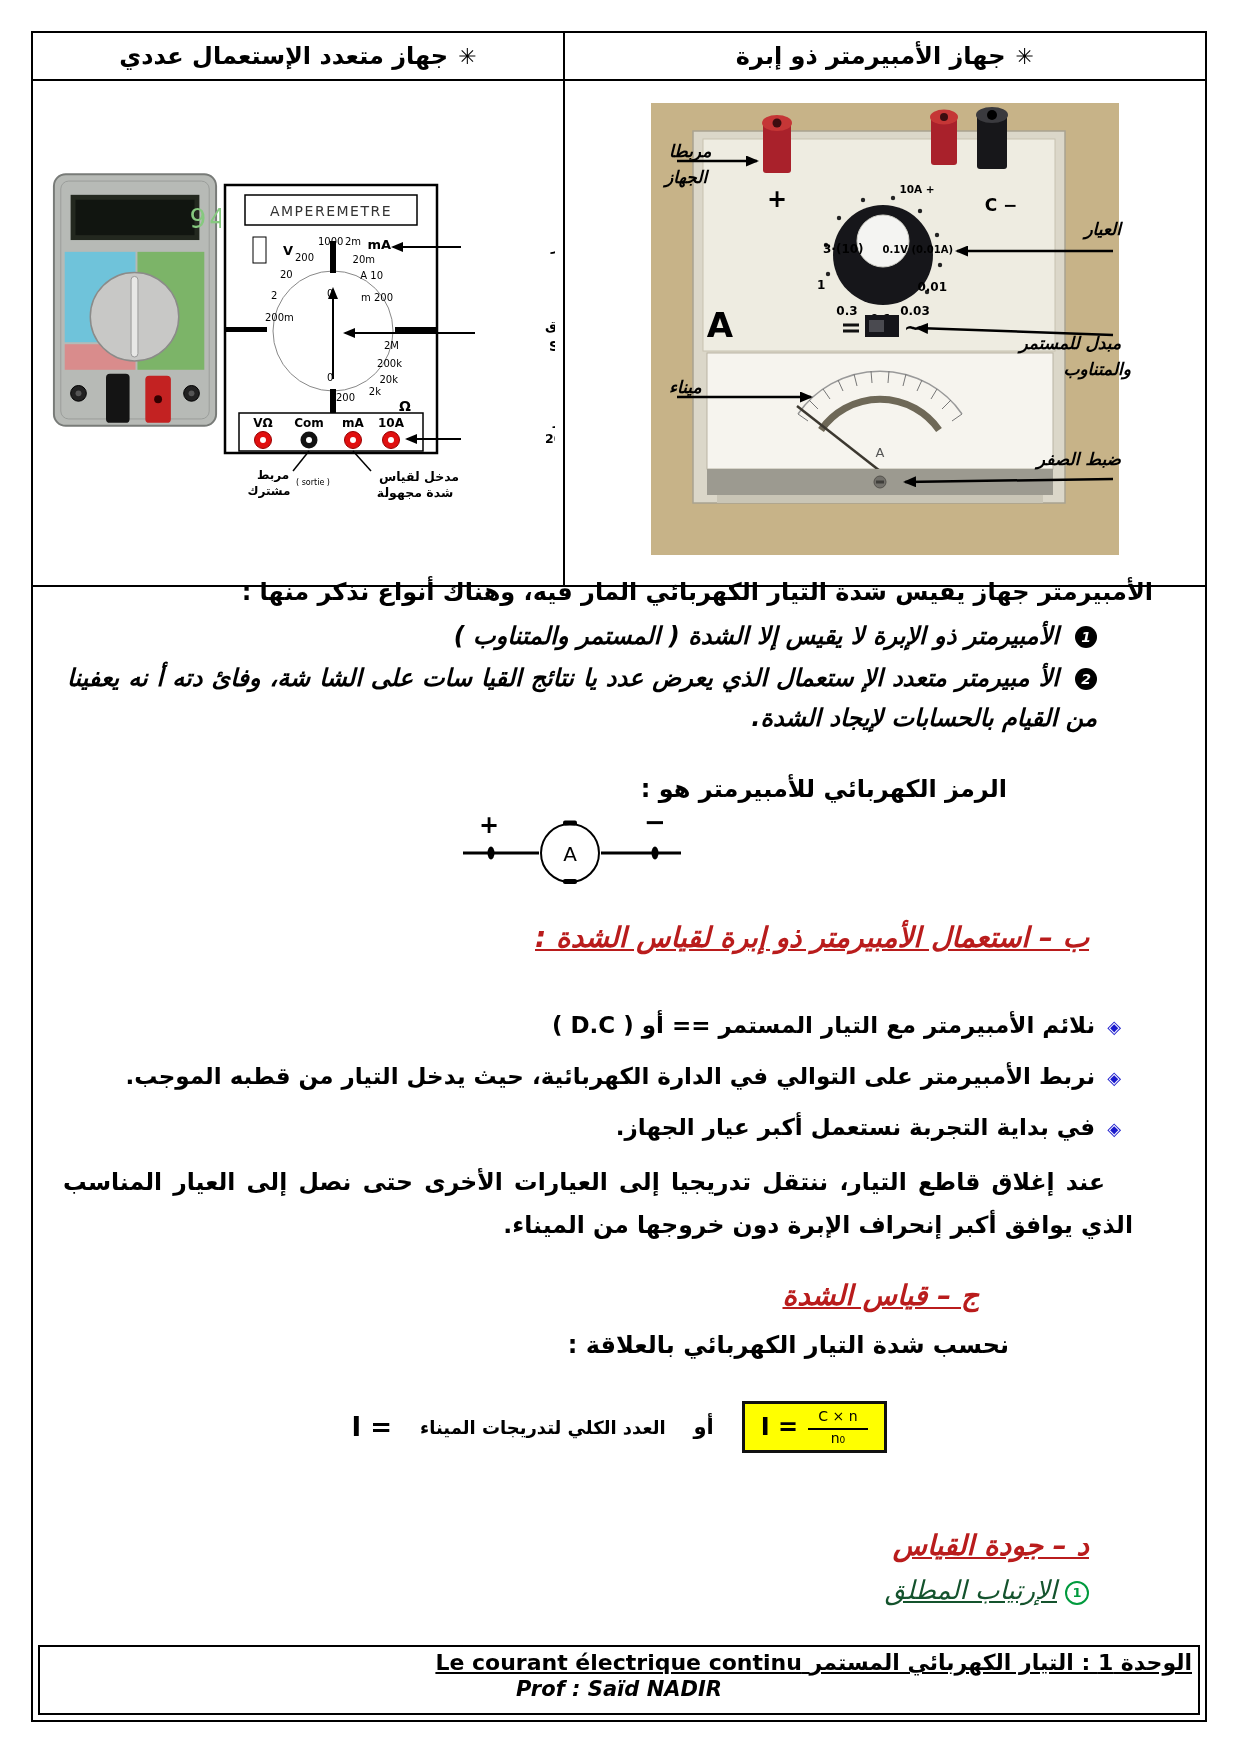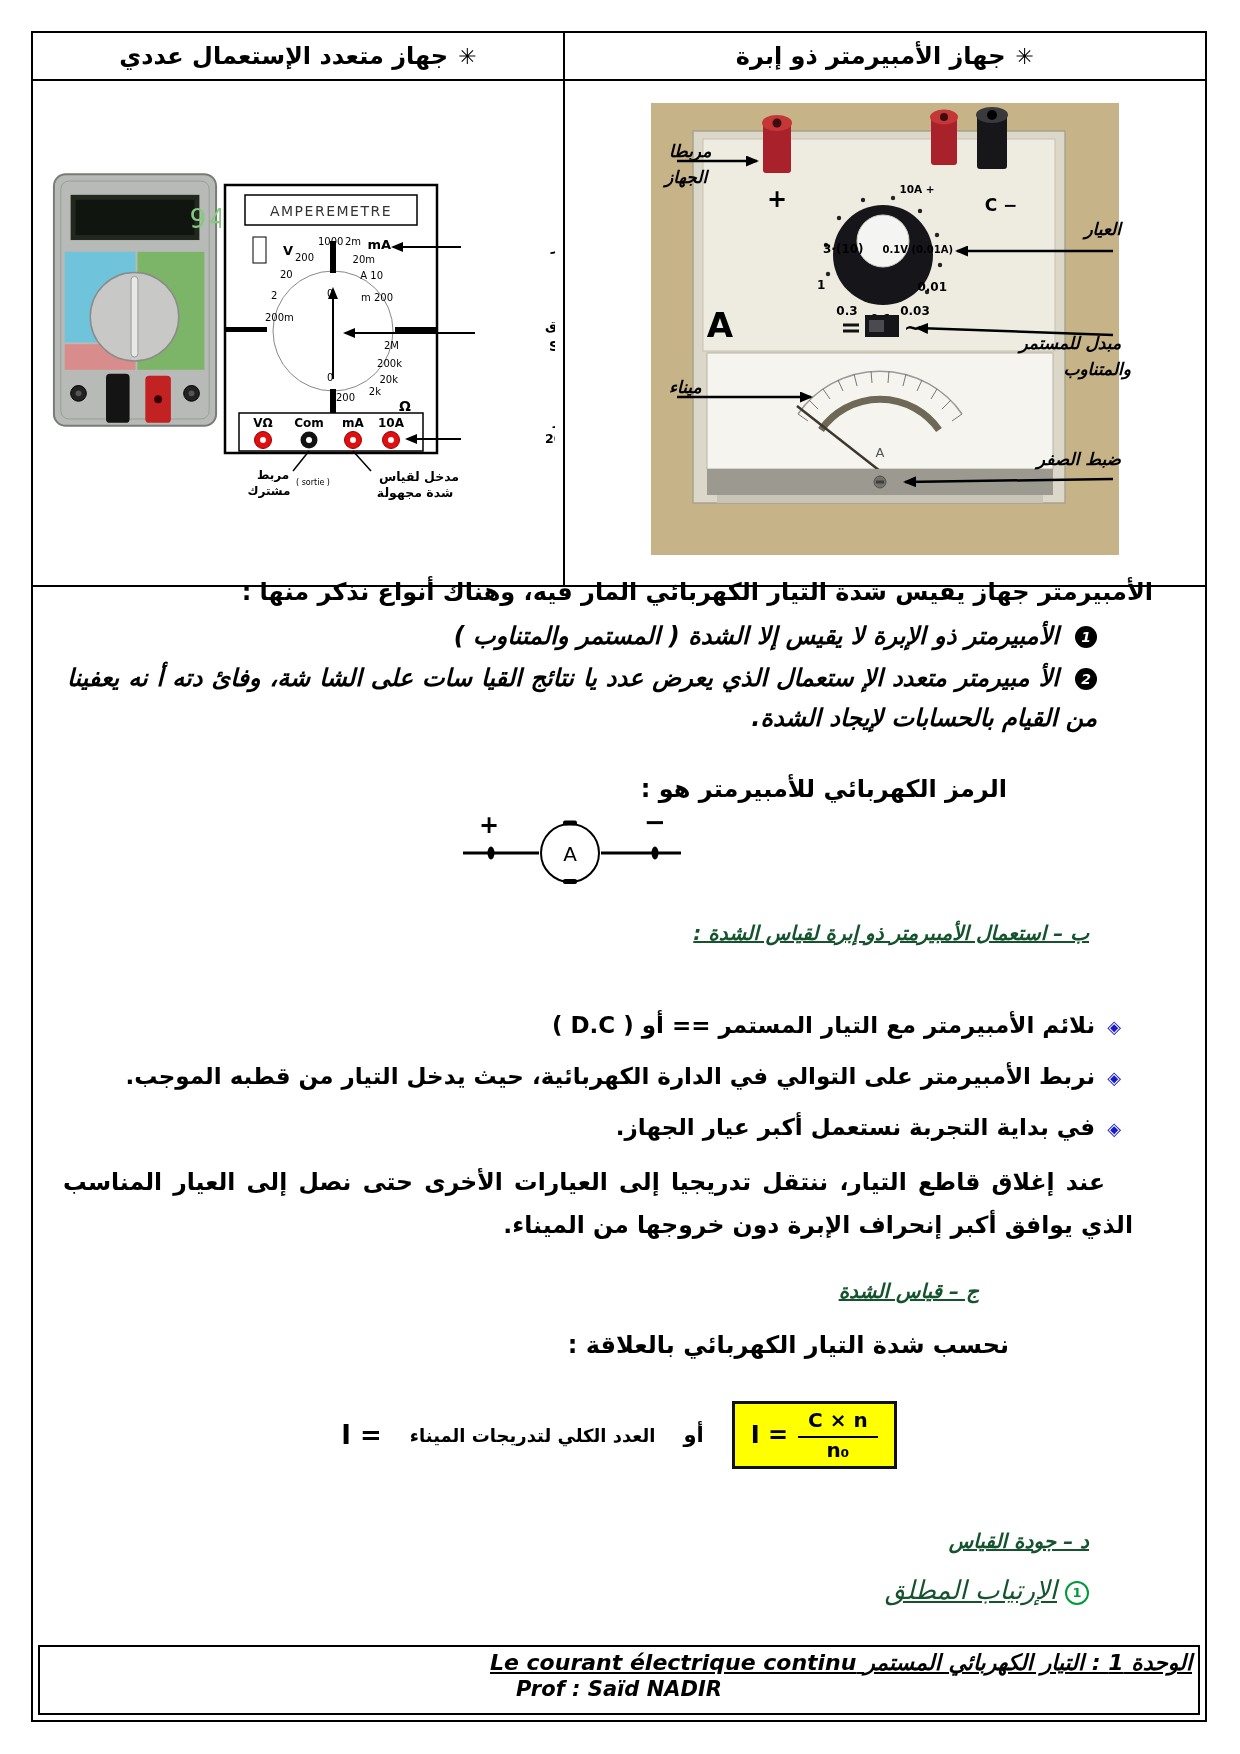--- a/index.html
+++ b/index.html
@@ -24,47 +24,47 @@
   .item-line{margin-top:4px;padding-right:56px;font-style:italic;}
   .item2-wrap{padding-right:0;margin-top:2px;text-align:justify;}
   .ncirc{display:inline-flex;align-items:center;justify-content:center;width:22px;height:22px;
          border-radius:50%;background:#000;color:#fff;font-size:14px;font-weight:bold;
          margin-left:16px;vertical-align:2px;}
   .gcirc{display:inline-flex;align-items:center;justify-content:center;width:20px;height:20px;
          border-radius:50%;border:2px solid #009a3d;color:#009a3d;font-size:13px;font-weight:bold;
          margin-left:8px;vertical-align:2px;background:#fff;}
   .symbol-caption{top:742px;right:198px;font-size:24px;font-weight:bold;}
   .symbol-box{position:absolute;top:772px;left:422px;}
-  .h-blue{color:#14532d;font-weight:bold;font-style:italic;text-decoration:underline;font-size:20px;}
+  .h-blue{color:#b91c1c;font-weight:bold;font-style:italic;text-decoration:underline;font-size:28px;}
   .h-green{color:#14532d;font-weight:normal;font-style:italic;text-decoration:underline;font-size:26px;}
   .secb{top:888px;right:116px;}
   .bullets{top:974px;right:0;left:0;padding:0 84px 0 34px;font-size:23px;font-weight:bold;line-height:36px;}
   .bullet-line{margin-bottom:13px;}
   .bdia{color:#1a1acd;font-size:18px;margin-left:12px;}
   .para2{top:1128px;right:0;left:0;padding:0 72px 0 30px;font-size:23.5px;font-weight:bold;
          line-height:43px;text-indent:28px;text-align:justify;}
   .secc{top:1246px;right:226px;}
   .relation{top:1298px;right:196px;font-size:24px;font-weight:bold;}
   .formula-row{top:1368px;left:0;right:0;display:flex;direction:ltr;flex-direction:row;
                justify-content:center;align-items:center;gap:28px;}
   .flhs{font-size:26px;font-weight:bold;}
   .frac{display:inline-flex;flex-direction:column;text-align:center;direction:rtl;}
   .frac .num{border-bottom:2.5px solid #000;padding:0 10px 4px;}
   .frac-ar{font-size:18px;font-weight:bold;}
   .for{font-size:21px;font-weight:bold;}
   .fbox{background:#ffff00;border:3px solid #111;display:flex;align-items:center;gap:10px;
         padding:4px 16px;direction:ltr;}
-  .fbox .frac{direction:ltr;font-size:20px;font-weight:bold;}
+  .fbox .frac{direction:ltr;font-size:14px;font-weight:normal;}
   .fbox .flhs{font-size:24px;}
   .secd{top:1496px;right:116px;}
   .secd2{top:1542px;right:116px;}
   
   .footer{position:absolute;left:5px;right:5px;bottom:5px;height:70px;border:2px solid #000;
           box-sizing:border-box;text-align:center;direction:rtl;padding-top:3px;}
-  .f1{font-size:22px;font-weight:bold;font-style:italic;text-decoration:underline;
+  .f1{font-size:22px;font-weight:bold;text-decoration:underline;
       text-align:right;padding-right:6px;}
   .f1 .fr{direction:ltr;unicode-bidi:embed;}
   .f2{font-size:21px;font-weight:bold;font-style:italic;margin-top:2px;text-align:center;}
   
   .mm-svg{position:absolute;left:16px;top:90px;}
   .diag-svg{position:absolute;left:190px;top:98px;}
   .amm-svg{position:absolute;left:0;right:0;margin:auto;top:20px;}
   svg text{font-family:"DejaVu Sans",sans-serif;}
 </style>
 </head>

